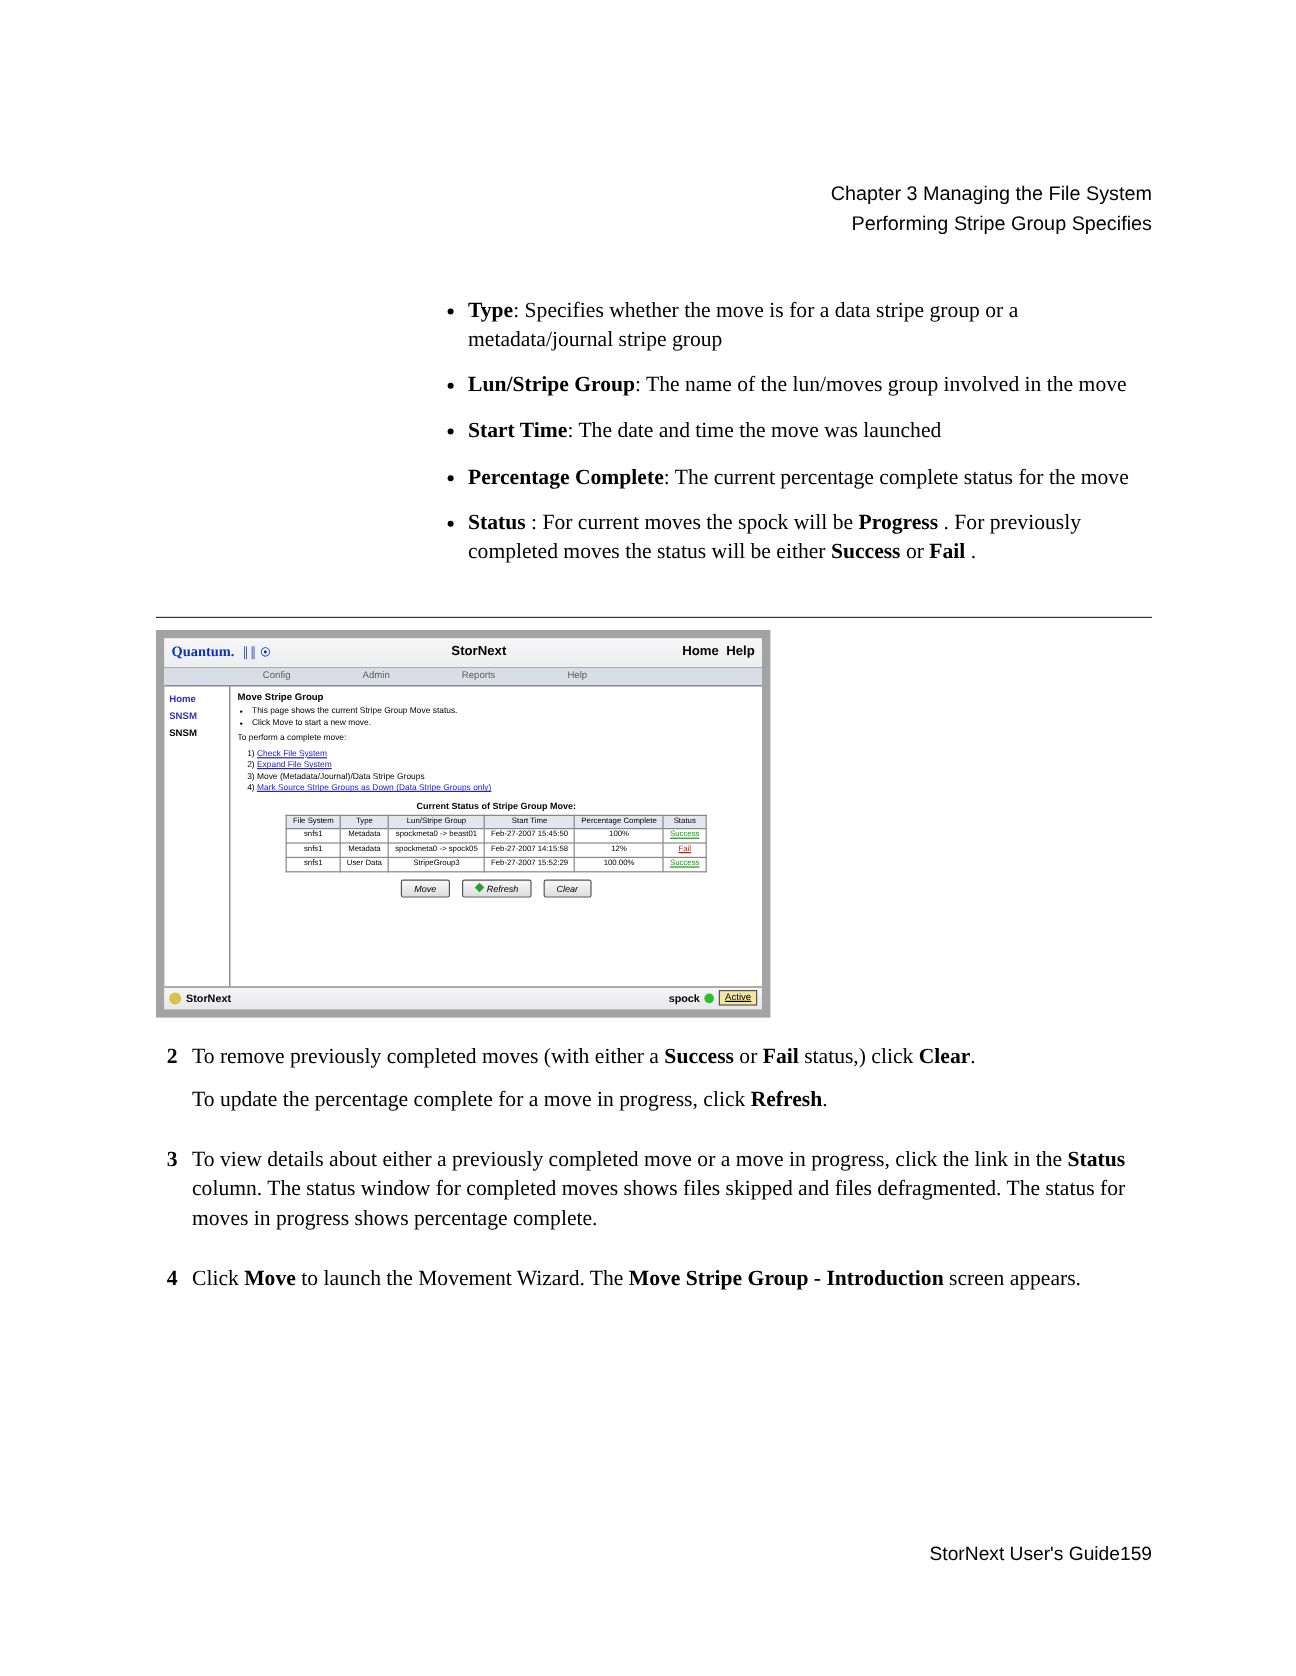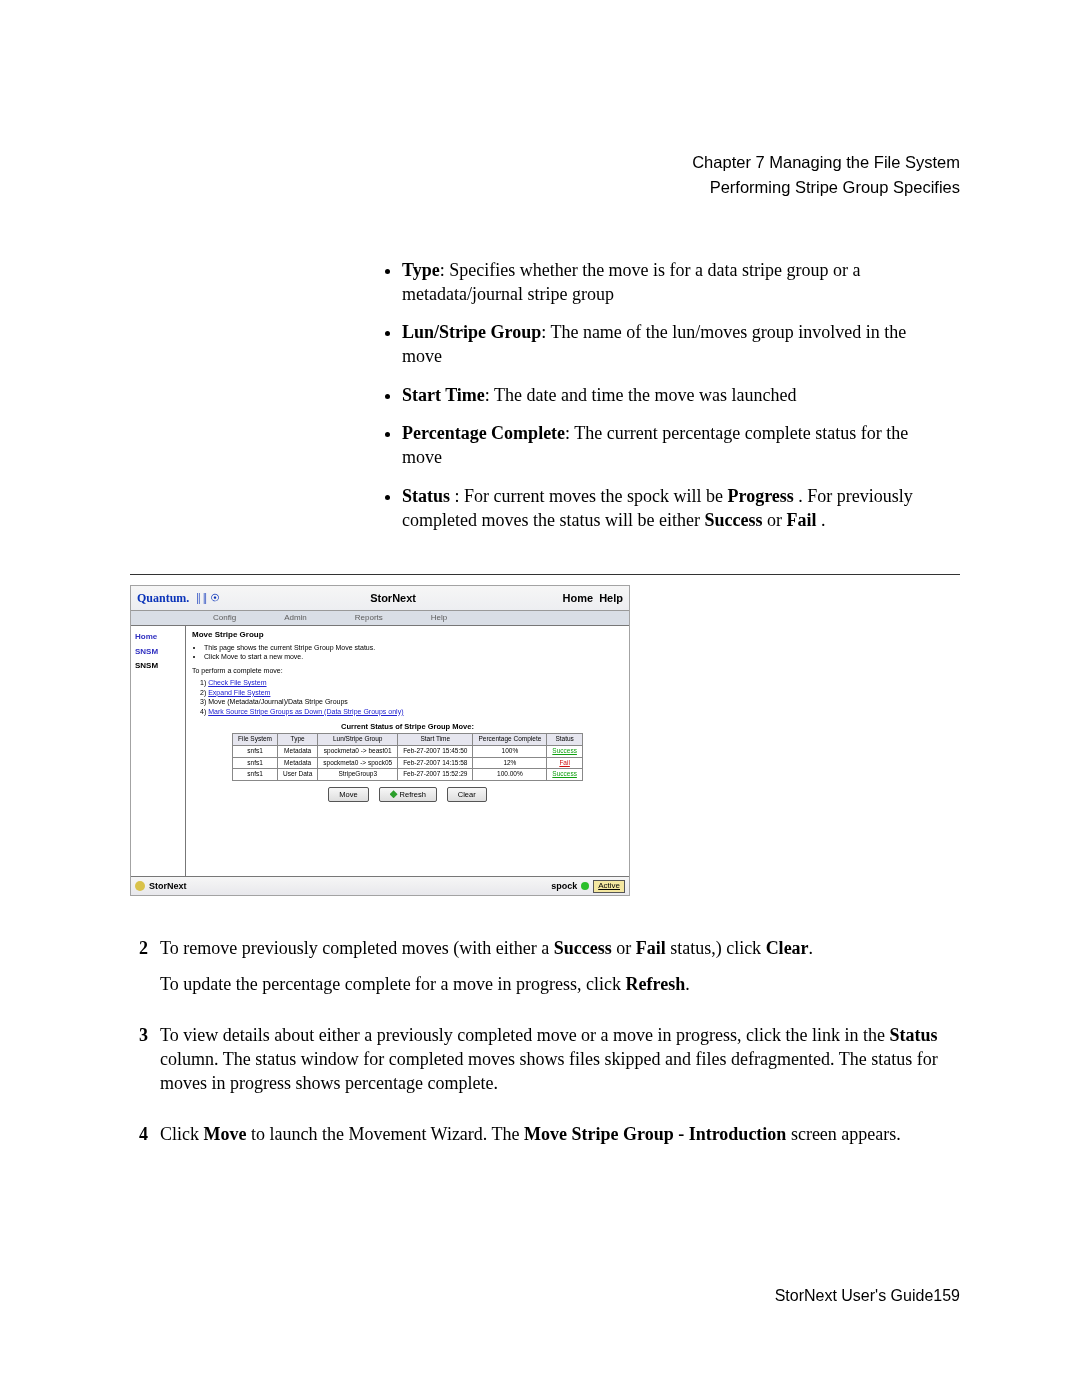--- a/index.html
+++ b/index.html
@@ -36,43 +36,43 @@
     font-size: 16px;
     line-height: 1.4;
   }
   .rightcol {
     flex: 1;
     min-width: 0;
   }
   ul.defs {
     list-style: disc;
     padding-left: 26px;
-    margin: 12px;
+    margin: 0;
   }
   ul.defs > li {
     margin-bottom: 14px;
   }
   .hr-rule {
     border: 0;
     border-bottom: 1px solid #333;
     margin: 28px 0 10px 0;
   }
   .figcap {
     padding-top: 6px;
   }
 
   
   .shot {
     width: 498px;
-    border: 1px solid #a3a3a3;
+    border: 7px solid #a3a3a3;
     font-family: Arial, Helvetica, sans-serif;
     font-size: 7px;
     color: #000;
     background: #fff;
-    margin-bottom: 40px;
+    margin-bottom: 20px;
   }
   .shot-top {
     display: flex;
     align-items: center;
     height: 24px;
     background: linear-gradient(#f6f6f6,#edeef1);
     border-bottom: 1px solid #999;
   }
   .brand {
     font-family: Georgia, serif;
@@ -93,21 +93,21 @@
     font-size: 11px;
   }
   .shot-top-links {
     font-weight: bold;
     font-size: 11px;
     padding-right: 6px;
     white-space: nowrap;
   }
   .shot-menu {
     display:flex;
-    gap: 4px;
+    gap: 16px;
     background:#d9dee6;
     border-bottom:1px solid #777;
     padding-left: 60px;
     height: 14px;
     align-items: center;
   }
   .shot-menu span {
     padding: 0 22px;
     color:#5c5c5c;
     font-size:8px;
@@ -154,20 +154,21 @@
     padding: 1px 5px;
     text-align: center;
     white-space: nowrap;
   }
   table.movetbl th { background:#e6e6ef; font-weight:normal; }
   .succ { color: #10a010; text-decoration: underline; }
   .fail { color: #d01010; text-decoration: underline; }
   .btnrow {
     text-align:center;
     margin-top:6px;
+    font-style:italic;
   }
   .btnrow .btn {
     display:inline-block;
     border:1px solid #555;
     background: linear-gradient(#f7f7f7,#dedede);
     border-radius:2px;
     font-size:7.5px;
     padding:0 10px;
     line-height:13px;
     margin:0 4px;
@@ -231,21 +232,21 @@
     font-family: Arial, Helvetica, sans-serif;
     font-size:16px;
   }
 </style>
 </head>
 <body>
 
 <div class="page">
 
   <div class="header-lines">
-    <div>Chapter 7  Managing the File System</div>
+    <div>Chapter 3  Managing the File System</div>
     <div>Performing Stripe Group Specifies</div>
   </div>
 
   <div class="content">
     <div class="leftcol"></div>
     <div class="rightcol">
       <ul class="defs">
         <li><b>Type</b><span>: Specifies whether the move is for a data stripe group or a metadata/journal stripe group</span></li>
         <li><b>Lun/Stripe Group</b><span>: The name of the lun/moves group involved in the move</span></li>
         <li><b>Start Time</b><span>: The date and time the move was launched</span></li>

